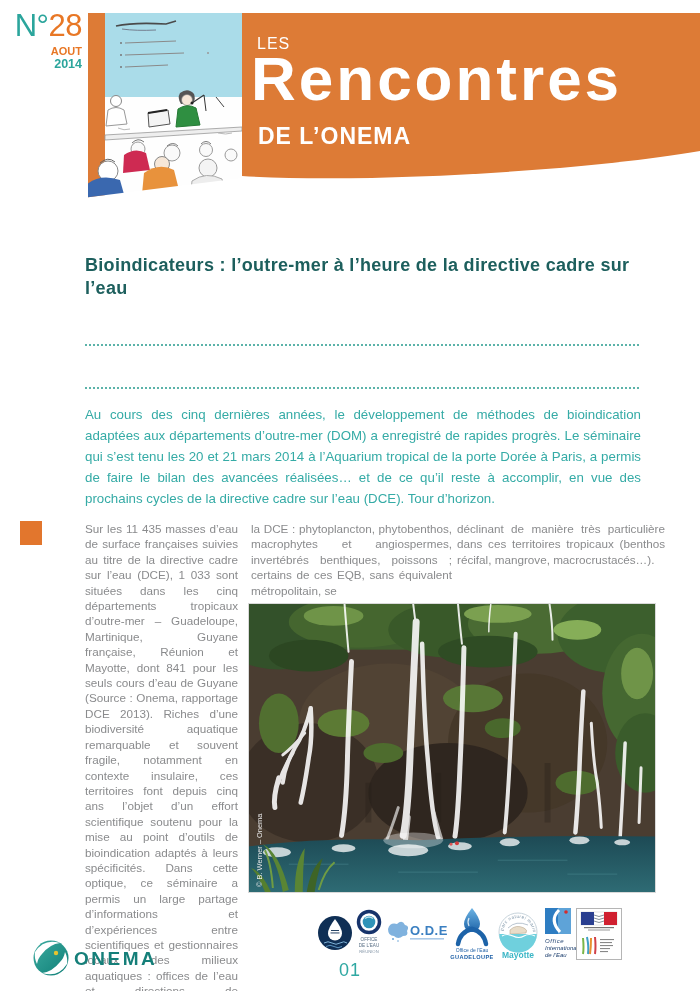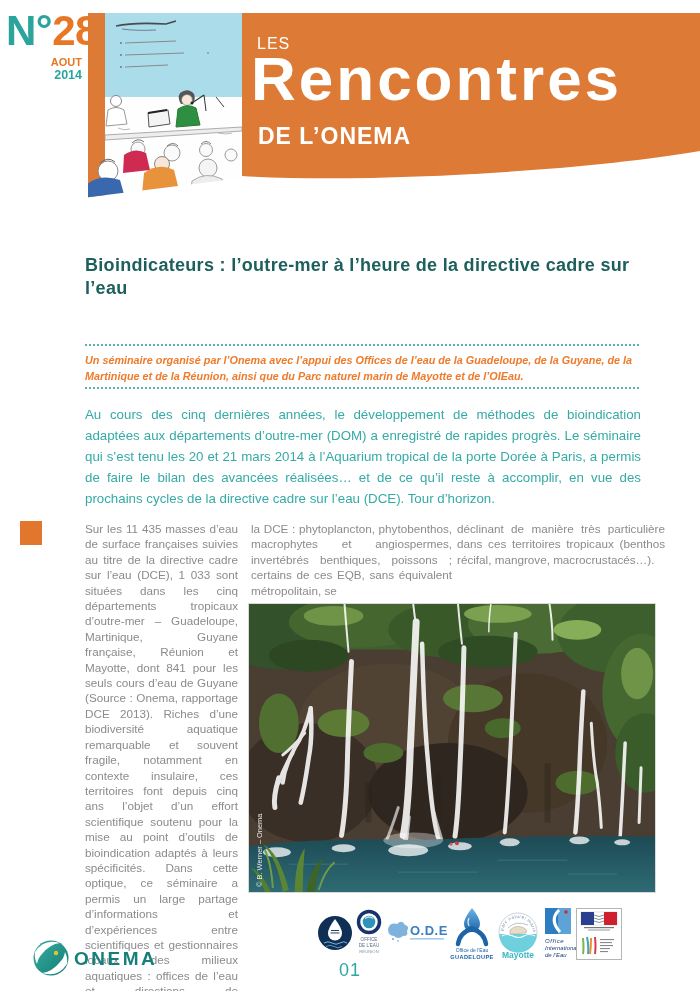--- a/index.html
+++ b/index.html
@@ -2,21 +2,21 @@
 <html><head>
 <meta charset="utf-8">
 <style>
   * { margin:0; padding:0; box-sizing:border-box; }
   html,body { background:#ffffff; }
   .page { position:relative; width:700px; height:991px; background:#fff; overflow:hidden;
           font-family:"Liberation Sans", sans-serif; }
 
   
   .issue { position:absolute; top:10px; left:6px; width:76px; text-align:right; line-height:1; }
-  .issue-no { font-size:42px; font-weight:bold; letter-spacing:-0.5px;text-align:center; }
+  .issue-no { font-size:31px; font-weight:normal; letter-spacing:-0.5px; }
   .issue-no .prefix { color:#2ba59c; }
   .issue-no .num { color:#e87725; }
   .issue-month { margin-top:5px; color:#e87725; font-size:11px; font-weight:bold; }
   .issue-year { color:#2ba59c; font-size:12.5px; font-weight:bold; margin-top:1px; }
 
   .illustration { position:absolute; left:88px; top:13px; width:154px; height:192px;
                   clip-path:polygon(0 0,100% 0,100% 86%,0 96%); }
 
   .banner { position:absolute; left:242px; top:13px; width:458px; height:180px; color:#fff; }
   .banner svg.shape { position:absolute; left:0; top:0; width:100%; height:100%; }
@@ -116,21 +116,20 @@
       <path d="M0 0 H458 V138 C350 157 130 171 0 163 Z" fill="#dd7b36"></path>
     </svg>
     <div class="banner-kicker">LES</div>
     <div class="banner-title">Rencontres</div>
     <div class="banner-sub">DE L’ONEMA</div>
   </div>
 
   <h1 class="article-title"><span class="t-bold">Bioindicateurs</span><span> : </span><span>l’outre-mer à l’heure de la directive cadre sur l’eau</span></h1>
 
   <div class="rule rule-1"></div>
-  <p class="standfirst">Un séminaire organisé par l’Onema avec l’appui des Offices de l’eau de la Guadeloupe, de la Guyane, de la Martinique et de la Réunion, ainsi que du Parc naturel marin de Mayotte et de l’OIEau.</p>
   <div class="rule rule-2"></div>
 
   <p class="lede">Au cours des cinq dernières années, le développement de méthodes de bioindication adaptées aux départements d’outre-mer (DOM) a enregistré de rapides progrès. Le séminaire qui s’est tenu les 20 et 21 mars 2014 à l’Aquarium tropical de la porte Dorée à Paris, a permis de faire le bilan des avancées réalisées… et de ce qu’il reste à accomplir, en vue des prochains cycles de la directive cadre sur l’eau (DCE). Tour d’horizon.</p>
 
   <div class="bullet"></div>
   <p class="bodycol col1">Sur les 11 435 masses d’eau de surface françaises suivies au titre de la directive cadre sur l’eau (DCE), 1 033 sont situées dans les cinq départements tropicaux d’outre-mer – Guadeloupe, Martinique, Guyane française, Réunion et Mayotte, dont 841 pour les seuls cours d’eau de Guyane (Source : Onema, rapportage DCE 2013). Riches d’une biodiversité aquatique remarquable et souvent fragile, notamment en contexte insulaire, ces territoires font depuis cinq ans l’objet d’un effort scientifique soutenu pour la mise au point d’outils de bioindication adaptés à leurs spécificités. Dans cette optique, ce séminaire a permis un large partage d’informations et d’expériences entre scientifiques et gestionnaires locaux des milieux aquatiques : offices de l’eau et directions de l’environnement, de l’aménagement et du logement (DEAL) en particulier. L’avancement des travaux, les résultats obtenus et les défis restant à relever ont été précisés, d’un territoire à l’autre, pour chacun des éléments de qualité biologiques (EQB) ciblés par</p>
   <p class="bodycol col2">la DCE : phytoplancton, phytobenthos, macrophytes et angiospermes, invertébrés benthiques, poissons ; certains de ces EQB, sans équivalent métropolitain, se</p>
   <p class="bodycol col3">déclinant de manière très particulière dans ces territoires tropicaux (benthos récifal, mangrove, macrocrustacés…).</p>
 
   <div class="photo">

